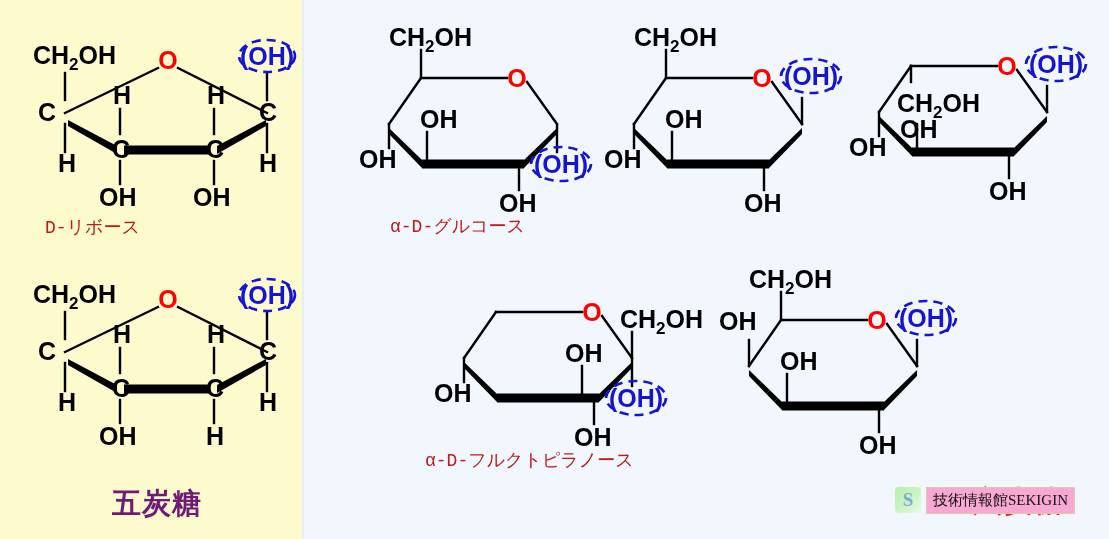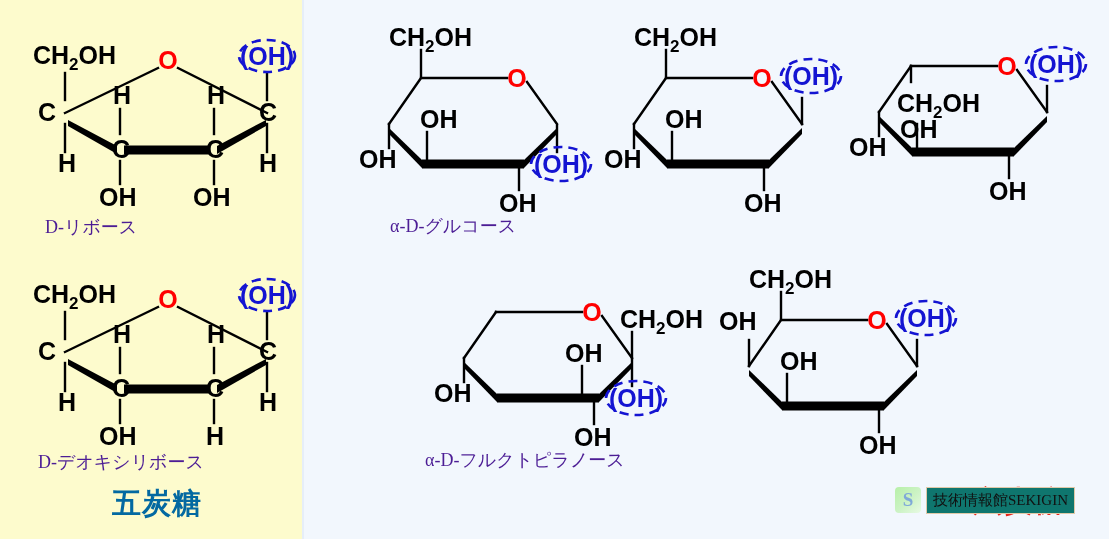--- a/index.html
+++ b/index.html
@@ -24,38 +24,38 @@
 
   .atom{font-family:"Liberation Sans","DejaVu Sans",sans-serif;
         font-size:25px;font-weight:bold;fill:#000;}
   .atom-sub{font-size:17px;font-weight:bold;fill:#000;}
   .atom-o{fill:#f00;}
   .atom-hl{fill:#1414d2;}
 
   .hl-ellipse{fill:none;stroke:#1414d2;stroke-width:2.6;
               stroke-dasharray:9 6;}
 
-  .caption{position:absolute;font-size:18px;color:#4c1d95;white-space:nowrap;
-           font-family:Liberation Serif, serif;text-align:center;}
+  .caption{position:absolute;font-size:18px;color:#b91c1c;white-space:nowrap;
+           font-family:Liberation Mono, monospace;text-align:center;}
 
   .group-label{position:absolute;font-size:29px;font-weight:bold;
                white-space:nowrap;letter-spacing:1px;
                font-family:"Liberation Sans","DejaVu Sans",sans-serif;}
-  #label-pentose{color:#0369a1;left:112px;top:484px;}
+  #label-pentose{color:#701a75;left:112px;top:484px;}
   #label-hexose{color:#e8251a;left:669px;top:482px;}
 
   #logo{position:absolute;left:895px;top:487px;height:26px;
         display:flex;align-items:center;}
   #logo-mark{width:26px;height:26px;border-radius:4px;
              background:linear-gradient(135deg,#b7f0a8 0%,#cdf3c6 55%,#e8fae3 100%);
              display:flex;align-items:center;justify-content:center;
              font-size:19px;font-weight:bold;color:#7fa9d8;
              font-family:"Liberation Serif","DejaVu Serif",serif;}
   #logo-text{margin-left:5px;border:1px solid #e0c9a8;padding:1px 6px 2px 6px;
-             background:#0f766e;font-size:15px;color:#111;
+             background:#f9a8d4;font-size:15px;color:#111;
              font-family:"Liberation Serif","DejaVu Serif",serif;
              height:22px;line-height:22px;}
 </style>
 </head>
 <body>
 
 <div id="root">
 
   <div class="panel" id="pentose-panel">
 
@@ -136,21 +136,20 @@
         <text class="atom" x="241" y="148" text-anchor="start">H</text>
         <text class="atom" x="95" y="80" text-anchor="start">H</text>
         <text class="atom" x="189" y="80" text-anchor="start">H</text>
         <text class="atom" x="81" y="182" text-anchor="start">OH</text>
         <text class="atom" x="188" y="182" text-anchor="start">H</text>
 
         <ellipse class="hl-ellipse" cx="249" cy="32" rx="28" ry="16"></ellipse>
         <text class="atom atom-hl" x="249" y="41" text-anchor="middle">(OH)</text>
       </svg>
     </div>
-    <div class="caption" style="left:38px;top:450px;">D-デオキシリボース</div>
 
     <div class="group-label" id="label-pentose">五炭糖</div>
   </div>
 
   <div class="panel" id="hexose-panel">
 
     <div class="struct" style="left:55px;top:20px;">
       <svg width="240" height="190" viewBox="0 0 240 190">
 
         <path class="bond" d="M 62 58 L 148 58"></path>

